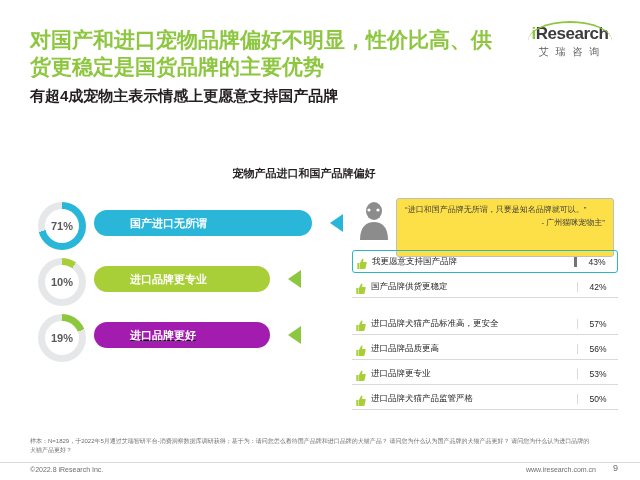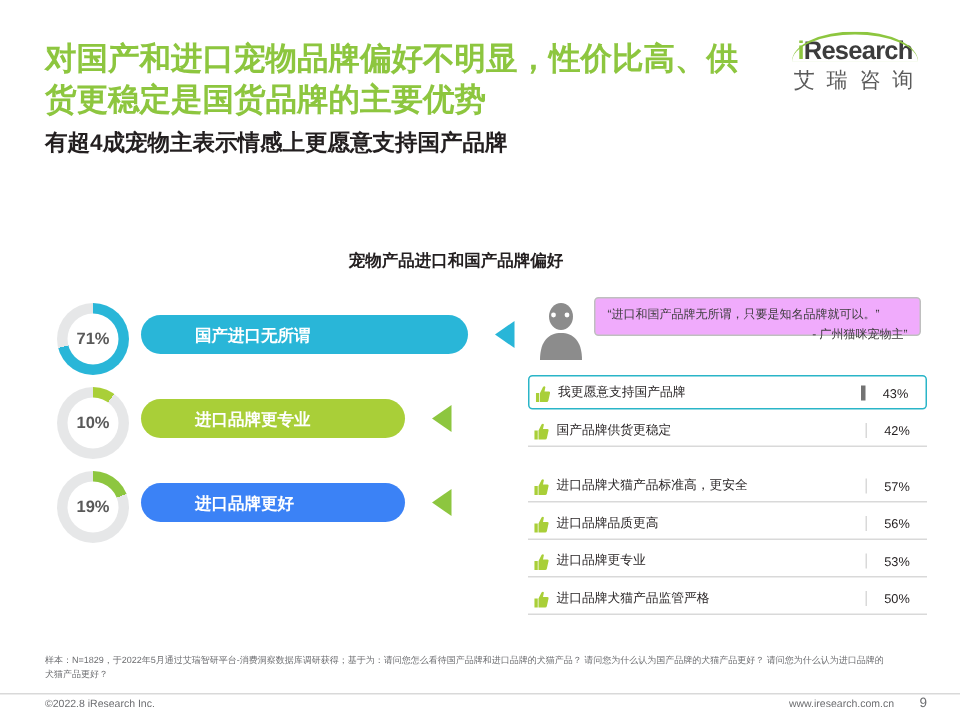--- a/index.html
+++ b/index.html
@@ -31,21 +31,21 @@
   .logo-top{
     font-size:17px;font-weight:bold;color:#3c3c3c;letter-spacing:-0.5px;
   }
   .logo-top .i{color:#8dc63f;}
   .logo-arc{
     position:absolute;left:6px;top:-3px;width:84px;height:18px;
     border-top:2px solid #8dc63f;border-radius:50%/100% 100% 0 0;
     border-left:0;border-right:0;border-bottom:0;
   }
   .logo-bottom{
-    margin-top:1px;font-size:14px;color:#5a5a5a;letter-spacing:2px;
+    margin-top:1px;font-size:10px;color:#5a5a5a;letter-spacing:2px;
   }
   
   .chart-title{
     position:absolute;left:0;top:166px;width:608px;text-align:center;
     font-size:11px;font-weight:bold;color:#231f20;
   }
   
   .left-col{position:absolute;left:30px;top:200px;width:300px;}
   .pref-row{position:relative;height:56px;text-align:right;}
   .donut{
@@ -68,22 +68,22 @@
     color:#ffffff;font-size:11px;font-weight:bold;padding-left:36px;
   }
   .arrow{
     position:absolute;top:14px;width:0;height:0;
     border-top:9px solid transparent;border-bottom:9px solid transparent;
   }
   
   .right-col{position:absolute;left:352px;top:198px;width:266px;}
   .quote-wrap{position:relative;height:48px;}
   .quote-bubble{
-    position:absolute;left:44px;top:0;width:218px;height:26px;
-    border:1px solid #bfbfbf;border-radius:3px;background:#f0abfc;
+    position:absolute;left:44px;top:0;width:218px;height:59px;
+    border:1px solid #bfbfbf;border-radius:3px;background:#fde047;
     box-sizing:border-box;padding:5px 8px;
   }
   .quote-text{font-size:8px;color:#3c3c3c;line-height:12px;}
   .quote-author{font-size:8px;color:#3c3c3c;text-align:right;margin-top:1px;}
   .person{
     position:absolute;left:4px;top:2px;width:36px;height:40px;
   }
   .stat-group{margin-top:4px;}
   .stat-row{
     position:relative;height:21px;margin-bottom:3px;
@@ -165,21 +165,21 @@
         <span>进口品牌更专业</span>
       </div>
       <div class="arrow" style="left:258px;border-right:13px solid #8dc63f;"></div>
     </div>
 
     <div class="pref-row">
       <div class="donut" style="background:conic-gradient(#8dc63f 0% 19%, #e6e7e8 19% 100%);">
         <div class="hole"></div>
         <div class="val">19%</div>
       </div>
-      <div class="bar" style="width:176px;background:#3b82f6;">
+      <div class="bar" style="width:176px;background:#a21caf;text-decoration:underline;">
         <span>进口品牌更好</span>
       </div>
       <div class="arrow" style="left:258px;border-right:13px solid #8dc63f;"></div>
     </div>
   </div>
 
   <div class="right-col">
 
     <div class="quote-wrap">
       <div class="person">

